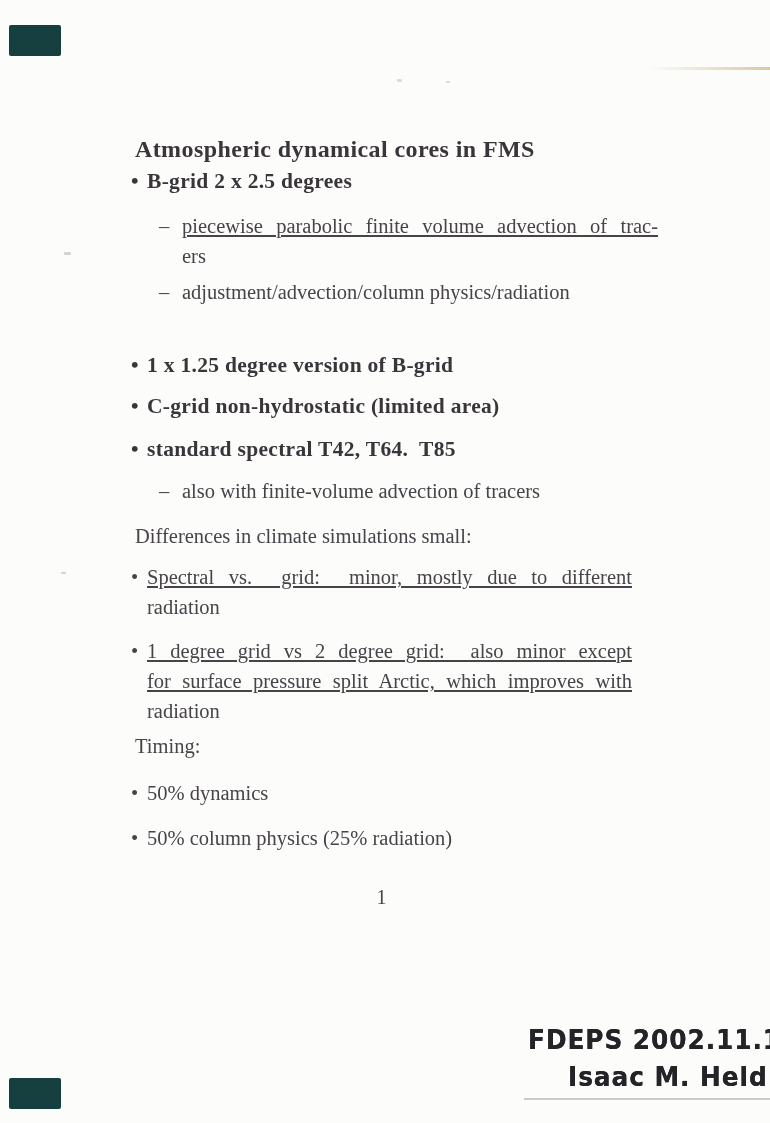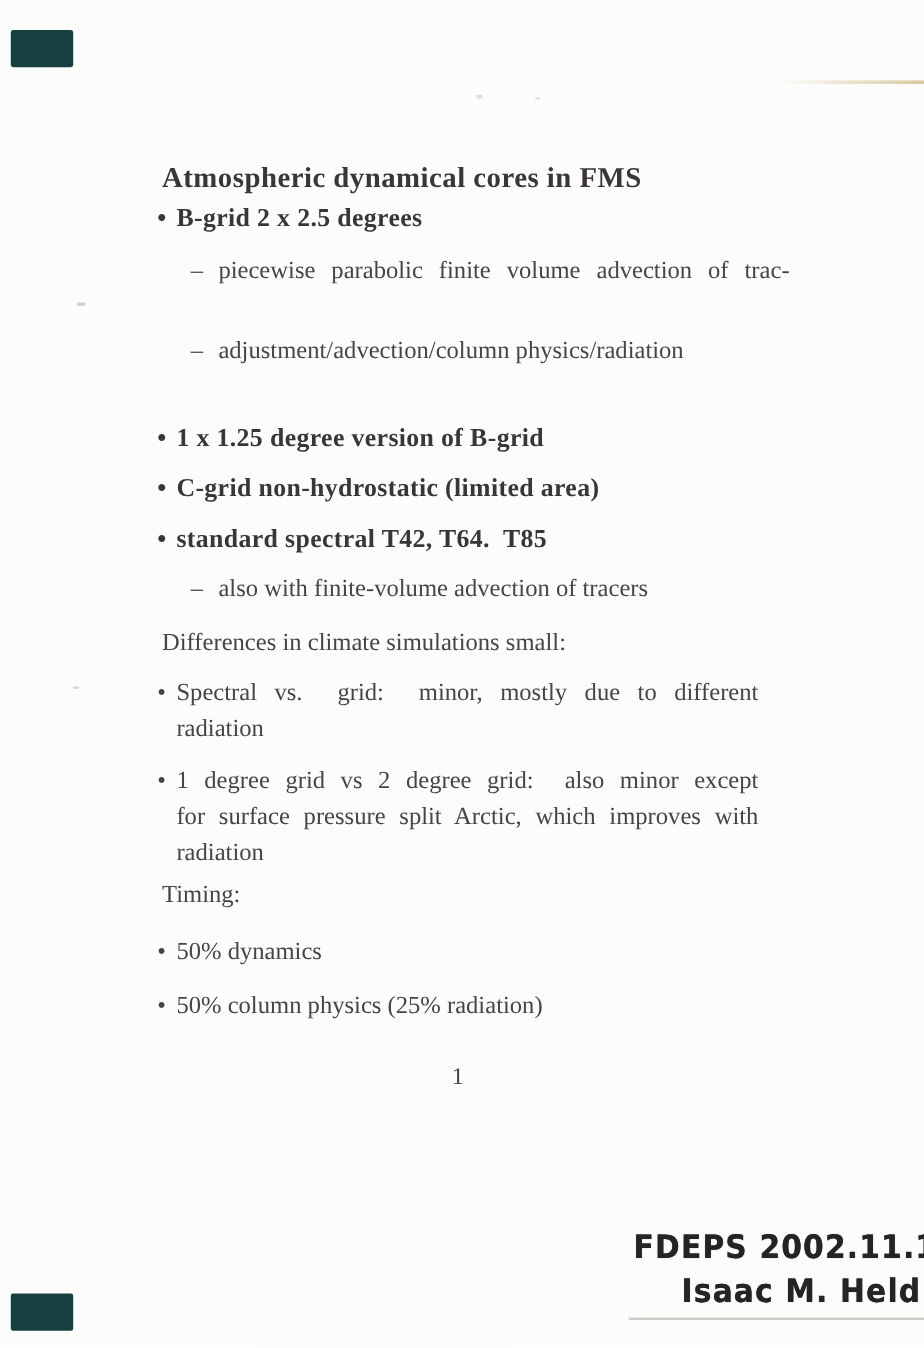--- a/index.html
+++ b/index.html
@@ -29,21 +29,21 @@
   .title{left:135px;top:122px;font-size:24px;font-weight:700;letter-spacing:.4px;line-height:30px;margin-top:12px;}
   .heading{left:135px;}
   .item{display:flex;}
   .item.l1{left:131px;width:501px;}
   .item.l1 .marker{flex:0 0 16px;}
   .item.sub{left:159px;width:499px;}
   .item.sub .marker{flex:0 0 23px;}
   .btext{flex:1 1 auto;}
   .bold{font-weight:700;font-size:21.5px;letter-spacing:.3px;}
   .line{display:block;}
-  .just{text-align:justify;text-align-last:justify;}
+  .just{text-align:justify;text-align-last:justify;text-decoration:underline;}
   .pagenum{left:131px;width:501px;text-align:center;font-size:20px;}
 
   
   .hand{
     position:absolute;
     font-family:"DejaVu Sans",sans-serif;
     font-weight:700;
     font-size:27px;
     letter-spacing:1px;
     text-shadow:0 0 .6px currentColor;
@@ -71,20 +71,21 @@
 
   <div class="blk item l1 bold" style="top: 166px; color: rgb(57, 53, 58);">
     <span class="marker">•</span>
     <span class="btext">B-grid 2 x 2.5 degrees</span>
   </div>
 
   <div class="blk item sub" style="top:211px">
     <span class="marker">–</span>
     <span class="btext">
       <span class="line just">piecewise parabolic finite volume advection of trac-</span>
+      <span class="line">ers</span>
     </span>
   </div>
 
   <div class="blk item sub" style="top:277px">
     <span class="marker">–</span>
     <span class="btext">
       <span class="line">adjustment/advection/column physics/radiation</span>
     </span>
   </div>
 

